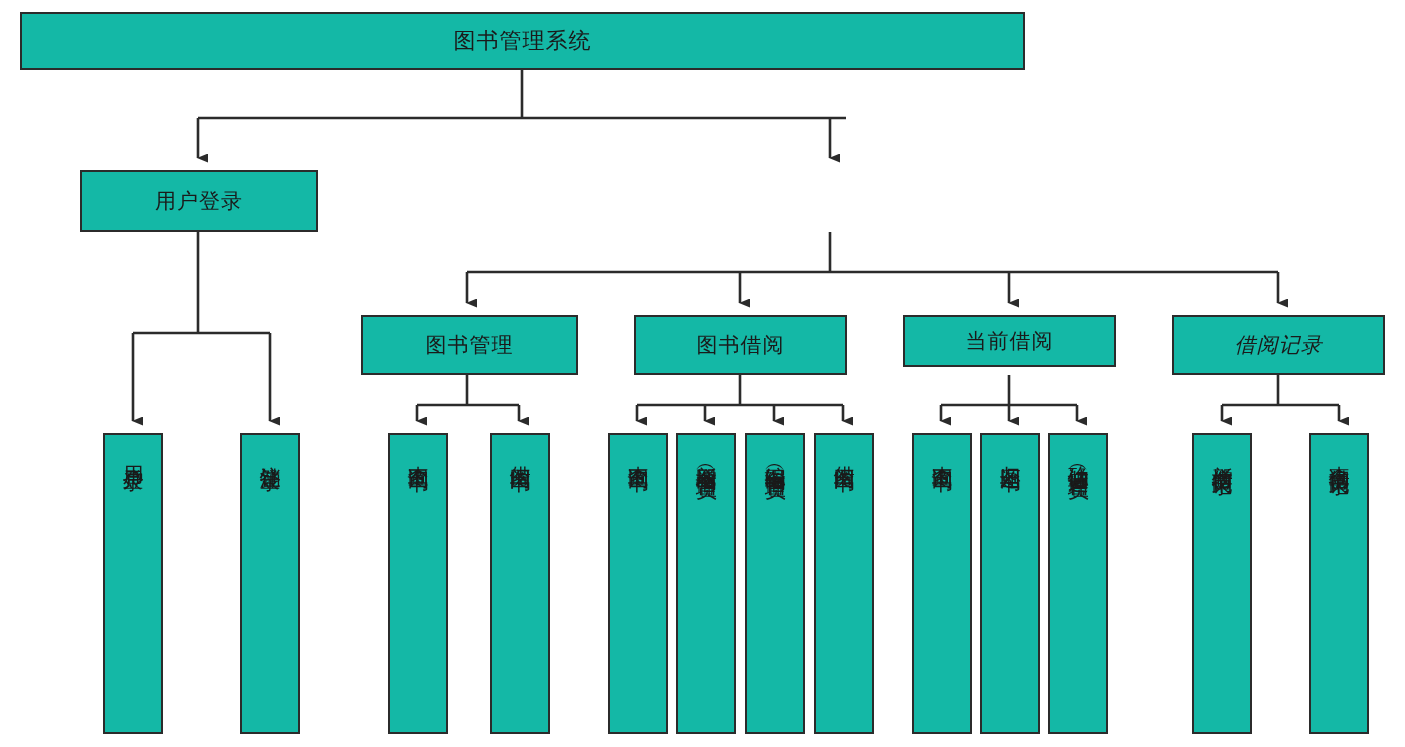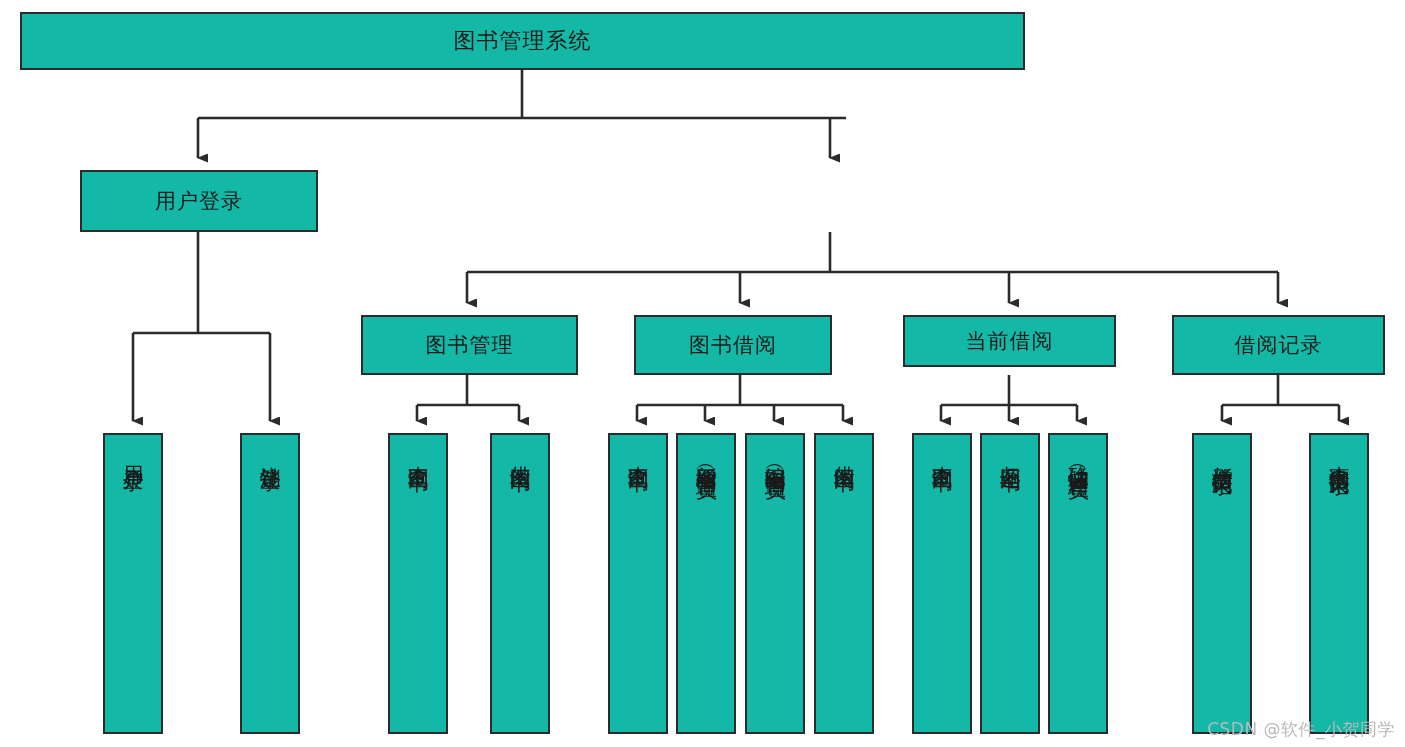--- a/index.html
+++ b/index.html
@@ -124,27 +124,27 @@
     <span>图书管理系统</span>
   </div>
 
   <div class="node horiz" style="left:80px; top:170px; width:238px; height:62px;">
     <span>用户登录</span>
   </div>
 
   <div class="node horiz" style="left:361px; top:315px; width:217px; height:60px;">
     <span>图书管理</span>
   </div>
-  <div class="node horiz" style="left:634px; top:315px; width:198px; height:60px;">
+  <div class="node horiz" style="left:634px; top:315px; width:213px; height:60px;">
     <span>图书借阅</span>
   </div>
   <div class="node horiz" style="left:903px; top:315px; width:213px; height:52px;">
     <span>当前借阅</span>
   </div>
-  <div class="node horiz" style="left:1172px; top:315px; width:213px; height:60px;">
+  <div class="node horiz" style="left:1172px; top:315px; width:213px; height:60px;font-style:italic;">
     <span>借阅记录</span>
   </div>
 
   <div class="node vert" style="left:103px; top:433px; width:60px; height:301px;">
     <span class="vert-text">用户登录</span>
   </div>
   <div class="node vert" style="left:240px; top:433px; width:60px; height:301px;">
     <span class="vert-text">注销登录</span>
   </div>
 
@@ -178,15 +178,14 @@
     <span class="vert-text">确认归还（管理员）</span>
   </div>
 
   <div class="node vert" style="left:1192px; top:433px; width:60px; height:301px;">
     <span class="vert-text">新增借阅记录</span>
   </div>
   <div class="node vert" style="left:1309px; top:433px; width:60px; height:301px;">
     <span class="vert-text">查询借阅记录</span>
   </div>
 
-  <div class="watermark">CSDN @软件_小贺同学</div>
 
 </div>
 
 </body></html>

